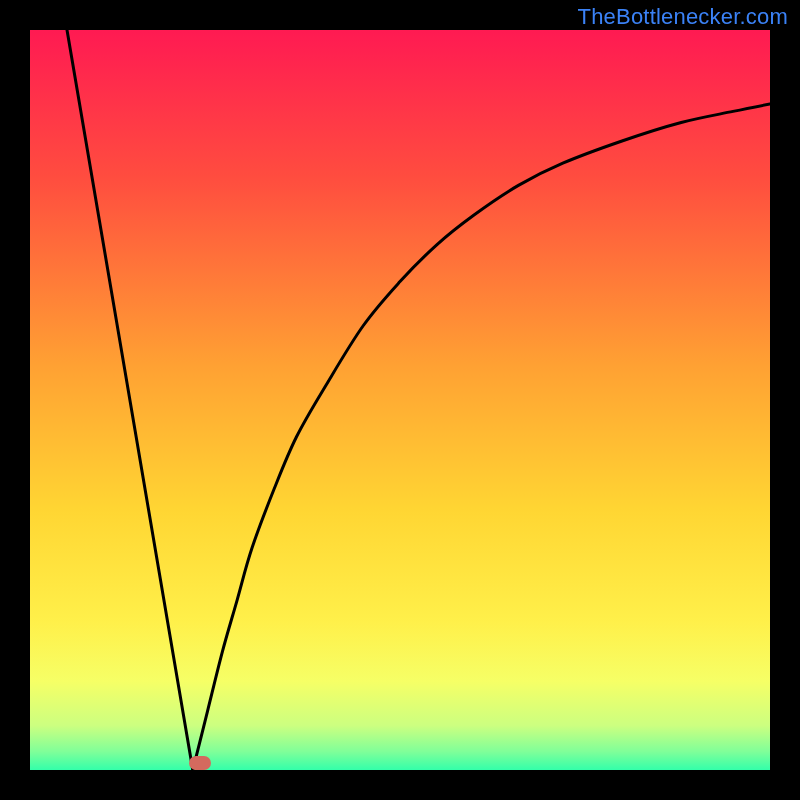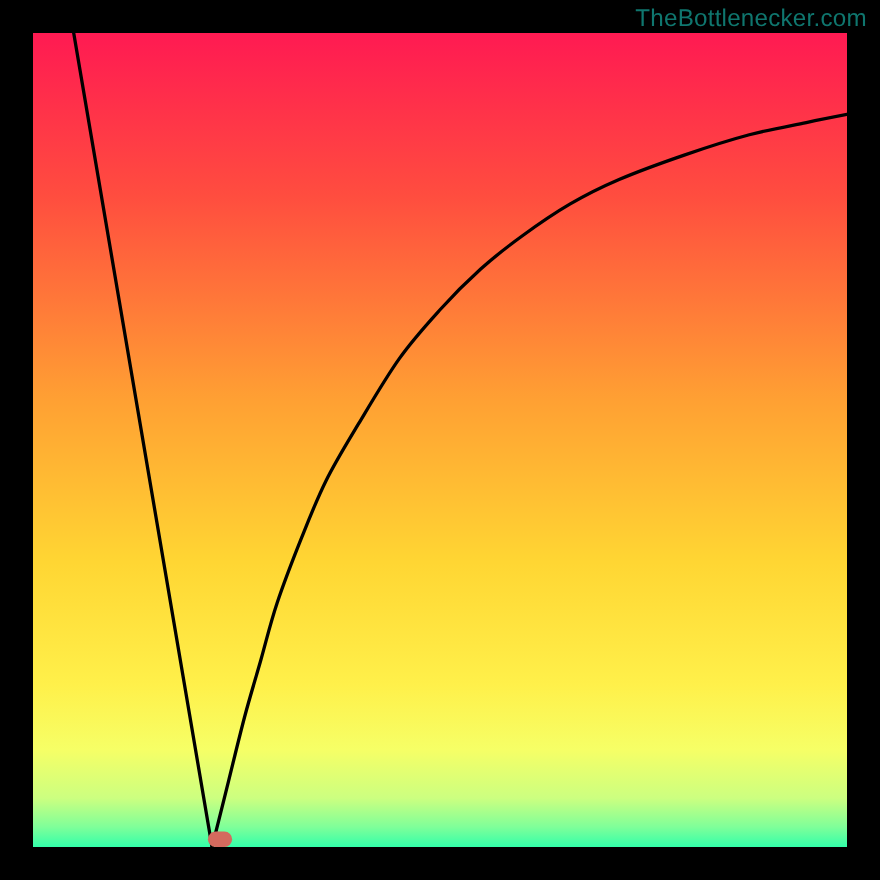--- a/index.html
+++ b/index.html
@@ -45,21 +45,21 @@
     position: absolute;
     inset: 0;
     width: 740px;
     height: 740px;
   }
 
   .watermark {
     position: absolute;
     top: 4px;
     right: 12px;
-    color: #0f766e;
+    color: #3b82f6;
     font-size: 22px;
     letter-spacing: 0.2px;
     user-select: none;
   }
 
   .marker {
     position: absolute;
     width: 22px;
     height: 14px;
     border-radius: 7px;

